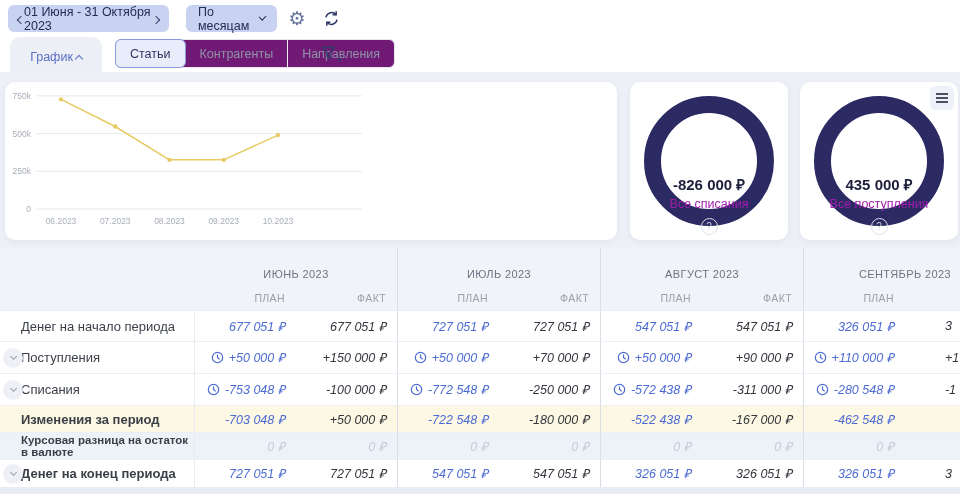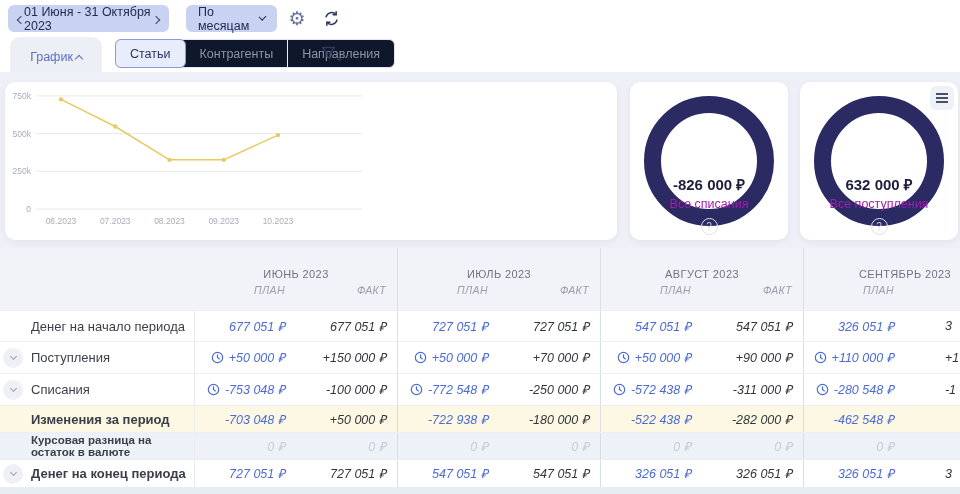--- a/index.html
+++ b/index.html
@@ -24,21 +24,21 @@
     align-items:center; justify-content:center; cursor:pointer; }
   .gear { left:286px; color:#67749f; font-size:19px; line-height:1; }
   .refresh { left:320px; }
 
   
   .tabs { position:absolute; left:0; top:35px; width:960px; height:37px; background:#fff; }
   .tab-chart { position:absolute; left:10px; top:2px; width:92px; height:40px;
     background:#edeff7; border-radius:10px 10px 0 0; display:flex; gap:3px;
     align-items:center; justify-content:center; color:#5b6fc4; font-size:12.5px; cursor:pointer; }
   .segmented { position:absolute; left:115px; top:4px; height:29px; display:flex;
-    background:#0f172a; border:1px solid #e3e6ee; border-radius:6px; align-items:stretch; }
+    background:#701a75; border:1px solid #e3e6ee; border-radius:6px; align-items:stretch; }
   .segment { display:flex; align-items:center; padding:0 14px; font-size:12.5px;
     color:#8d94a8; border-right:1px solid #e9ecf2; cursor:pointer; white-space:nowrap; }
   .segment:last-child { border-right:none; }
   .segment.active { border:1px solid #8b99e0; background:#e9edfb; color:#2b3461;
     border-radius:6px; margin:-1px 0 -1px -1px; }
   .filter-btn { position:absolute; left:316px; top:5px; width:26px; height:26px;
     display:flex; align-items:center; justify-content:center; cursor:pointer; color:#2e3a66; }
   .filter-btn .plus { position:absolute; right:0px; bottom:1px; font-size:10px; color:#2e3a66; }
 
   
@@ -62,28 +62,28 @@
   .menu-btn i { width:12px; height:1.6px; background:#4a4f63; display:block; }
 
   
   .table-wrap { position:absolute; left:0; top:248px; width:1006px; }
   .thead { display:flex; height:62px; background:#f1f3f8; }
   .th-label { width:194px; flex:none; }
   .th-month { width:203px; flex:none; border-left:1px solid #d9dde6; }
   .th-month.first { border-left-color:transparent; }
   .th-month .m-title { height:32px; display:flex; align-items:flex-end; justify-content:center;
     font-size:11px; color:#6d7483; letter-spacing:.4px; }
-  .th-month .m-sub { display:flex; margin-top:4px;font-style:italic; }
+  .th-month .m-sub { display:flex; margin-top:12px; }
   .th-month .m-sub span { width:101.5px; text-align:right; padding-right:11px;
     font-size:10.5px; color:#9aa0ab; letter-spacing:.4px; }
   .trow { display:flex; align-items:stretch; position:relative; background:#fff;
     border-top:1px solid #eceef3; }
   .trow.hl-yellow { background:#fdf8e3; }
   .trow.hl-blue { background:#edf2f9; }
-  .td-label { width:194px; flex:none; display:flex; align-items:center; padding-left:31px;
+  .td-label { width:194px; flex:none; display:flex; align-items:center; padding-left:21px;
     font-size:13px; color:#3a3f48; position:relative; }
   .td-label.bold { font-weight:bold; }
   .td-label.small { font-size:11.5px; font-weight:bold; }
   .expander { position:absolute; left:3px; top:50%; transform:translateY(-50%);
     width:20px; height:20px; border-radius:50%; background:#eef0f5; color:#9aa1b2;
     display:flex; align-items:center; justify-content:center; cursor:pointer; }
   .expander .chev { width:5px; height:5px; }
   .td-month { width:203px; flex:none; display:flex; border-left:1px solid #d9dde6; }
   .td-month.first { border-left:1px solid #e9ebf1; }
   .val { width:101.5px; display:flex; align-items:center; justify-content:flex-end;
@@ -171,21 +171,21 @@
   <div class="donut-center">
     <div class="donut-value">-826 000 ₽</div>
     <div class="donut-label">Все списания</div>
     <span class="q-badge">?</span>
   </div>
 </div>
 
 <div class="card donut2">
   <div class="ring"></div>
   <div class="donut-center">
-    <div class="donut-value">632 000 ₽</div>
+    <div class="donut-value">435 000 ₽</div>
     <div class="donut-label">Все поступления</div>
     <span class="q-badge">?</span>
   </div>
   <div class="menu-btn">
       <i></i>
       <i></i>
       <i></i>
     </div>
 </div>
 
@@ -331,26 +331,26 @@
           <span class="val fact clip">-1</span>
         </div>
       </div>
       <div class="trow hl-yellow" style="height: 27px;">
         <div class="td-label bold">Изменения за период</div>
         <div class="td-month first">
           <span class="val plan">-703 048 ₽</span>
           <span class="val fact">+50 000 ₽</span>
         </div>
         <div class="td-month">
-          <span class="val plan">-722 938 ₽</span>
+          <span class="val plan">-722 548 ₽</span>
           <span class="val fact">-180 000 ₽</span>
         </div>
         <div class="td-month">
           <span class="val plan">-522 438 ₽</span>
-          <span class="val fact">-282 000 ₽</span>
+          <span class="val fact">-167 000 ₽</span>
         </div>
         <div class="td-month">
           <span class="val plan">-462 548 ₽</span>
           <span class="val fact clip"></span>
         </div>
       </div>
       <div class="trow hl-blue" style="height: 27px;">
         <div class="td-label small">Курсовая разница на остаток в валюте</div>
         <div class="td-month first">
           <span class="val plan muted">0 ₽</span>

